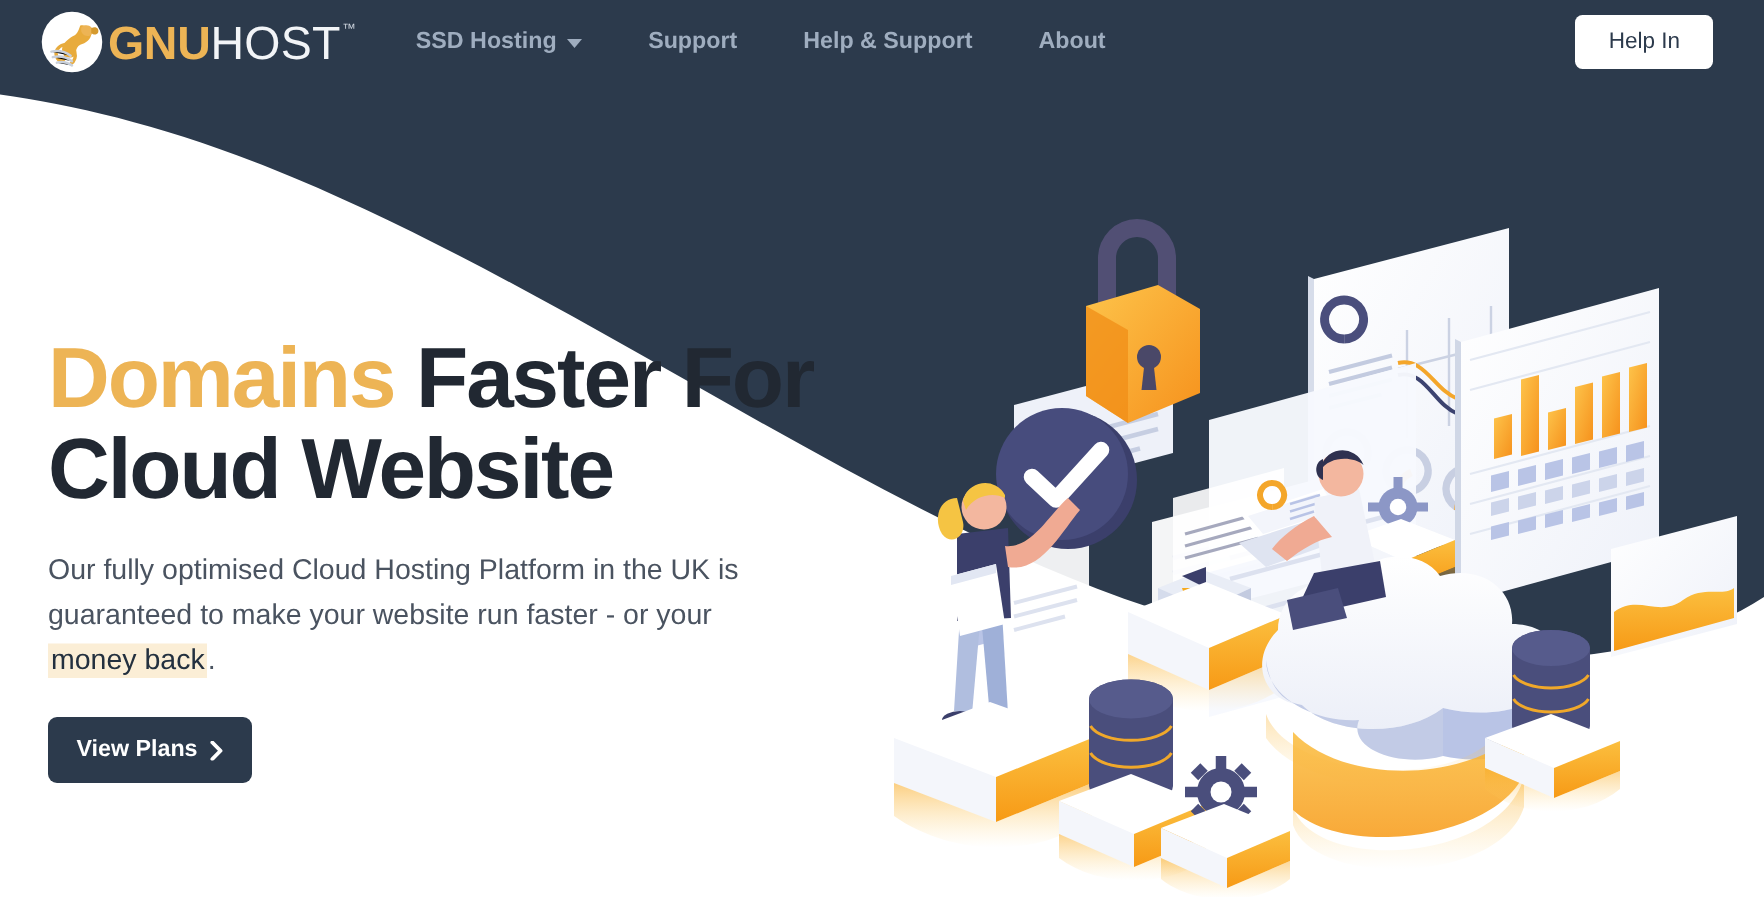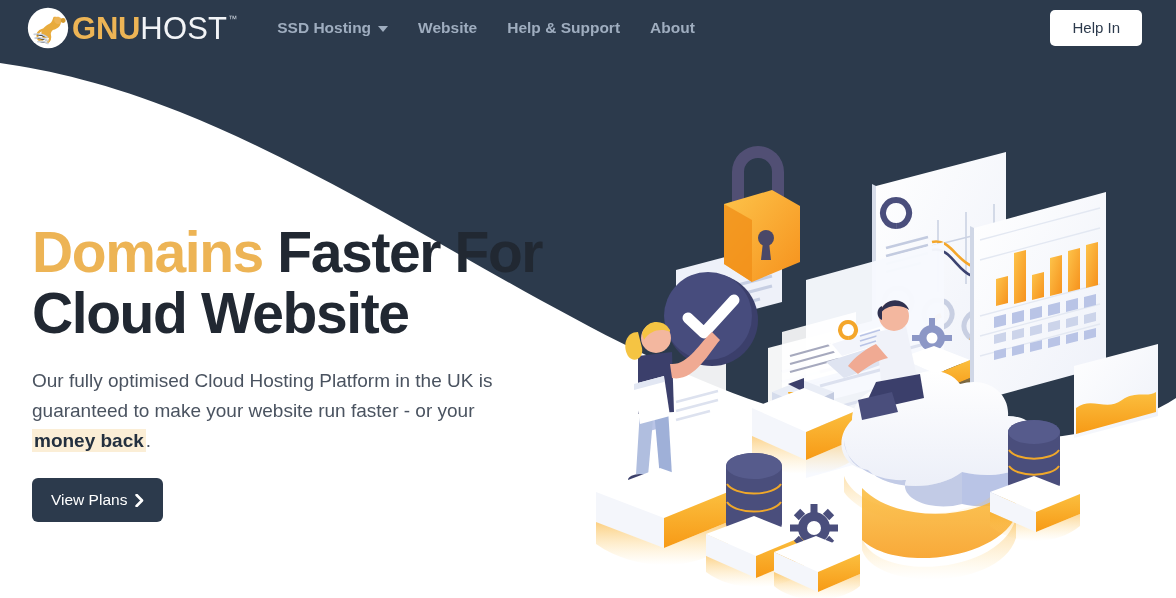--- a/index.html
+++ b/index.html
@@ -78,21 +78,21 @@
   .brand-tm {
     font-size: 9px;
     color: #cfd6df;
     margin-top: 2px;
     margin-left: 1px;
   }
 
   .nav-links {
     display: flex;
     align-items: center;
-    gap: 30px;
+    gap: 44px;
     height: 56px;
     margin-left: 6px;
   }
   .nav-link {
     font-size: 15.5px;
     font-weight: bold;
     color: #9fadbf;
     text-decoration: none;
     cursor: pointer;
     display: flex;
@@ -147,33 +147,33 @@
   .hero-sub {
     font-size: 19px;
     line-height: 1.58;
     color: #4a5360;
     font-family: "Liberation Sans", sans-serif;
     margin-bottom: 22px;
     width: 500px;
   }
   .hl {
     background: #fbeed6;
-    font-weight: bold;
+    font-weight: normal;
     color: #23303f;
     padding: 1px 2px;
   }
 
   .cta-btn {
     display: inline-flex;
     align-items: center;
     gap: 8px;
     background: #2c3a4c;
     color: #ffffff;
     font-size: 15.5px;
-    font-weight: normal;
+    font-weight: bold;
     border: none;
     border-radius: 6px;
     padding: 13px 19px;
     cursor: pointer;
     font-family: "Liberation Sans", sans-serif;
   }
   .cta-chevron { display: block; }
 
   
   .hero-art {
@@ -527,21 +527,21 @@
         <span class="brand-tm">™</span>
       </span>
     </a>
 
     <nav class="nav-links">
       <a class="nav-link" href="#">
         <span>SSD Hosting</span>
         <span class="caret-down"></span>
       </a>
       <a class="nav-link" href="#">
-        <span>Website</span>
+        <span>Support</span>
       </a>
       <a class="nav-link" href="#">
         <span>Help &amp; Support</span>
       </a>
       <a class="nav-link" href="#">
         <span>About</span>
       </a>
     </nav>
 
     <span class="nav-spacer"></span>

